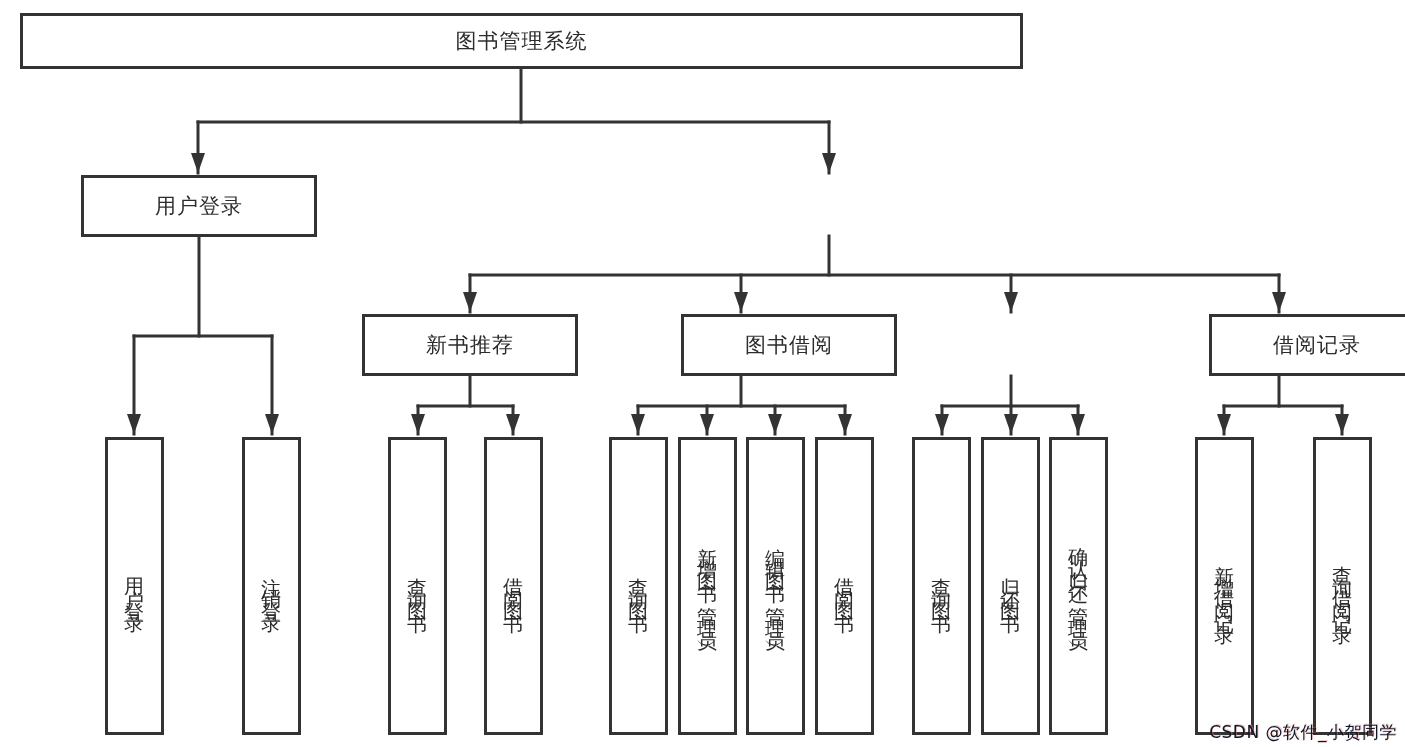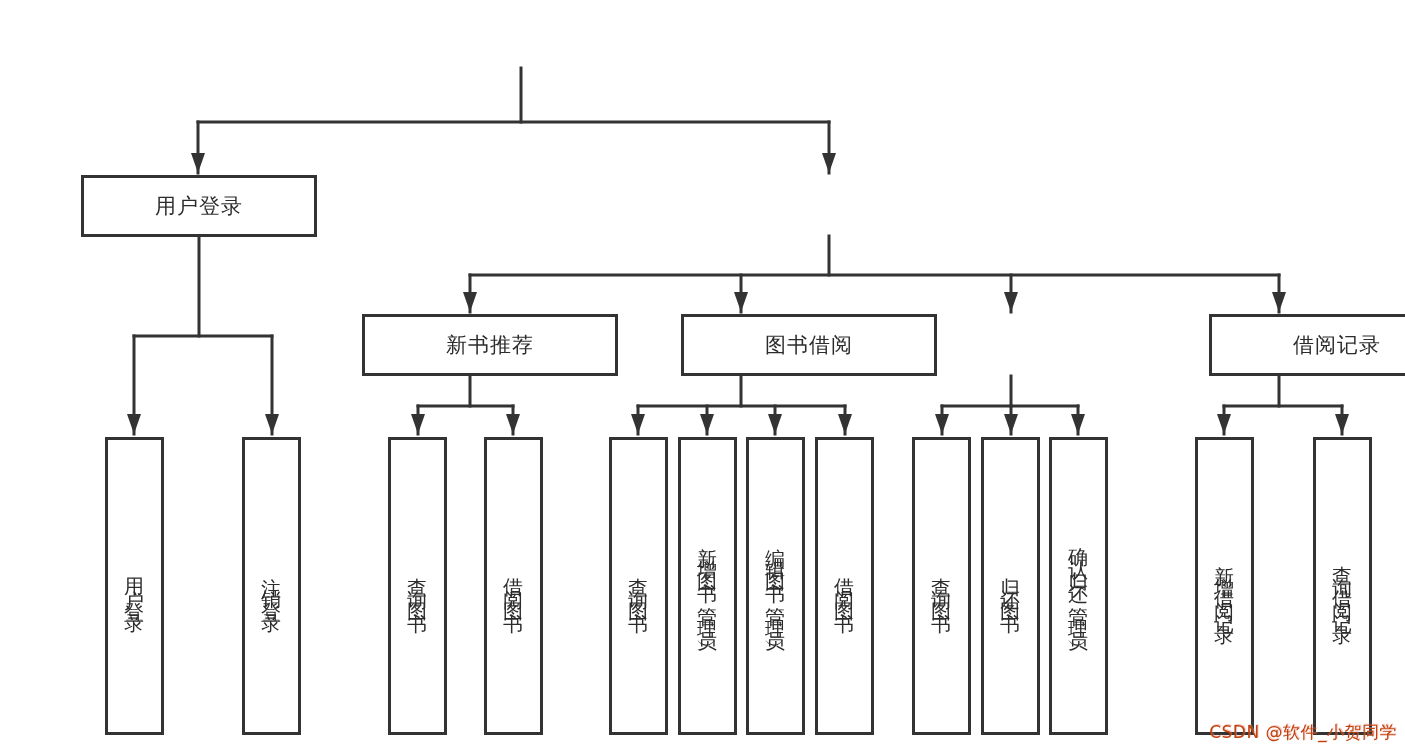--- a/index.html
+++ b/index.html
@@ -23,21 +23,21 @@
     background: #ffffff;
     display: flex;
     align-items: center;
     justify-content: center;
     color: #2c2c2c;
   }
   .h-node { font-size: 21px; letter-spacing: 1px; white-space: nowrap; }
   .root-node   { left: 20px;   top: 13px;  width: 1003px; height: 56px; }
   .l2-a        { left: 81px;   top: 175px; width: 236px;  height: 62px; }
   .l2-b        { left: 711px;  top: 175px; width: 236px;  height: 62px; }
-  .l3          { top: 314px; width: 256px; height: 62px; }
+  .l3          { top: 314px; width: 216px; height: 62px; }
   .l3-1 { left: 362px; }
   .l3-2 { left: 633px; margin-left: 48px; }
   .l3-3 { left: 903px; }
   .l3-4 { left: 1209px; justify-content: center; }
   .v-node { top: 437px; width: 59px; height: 298px; }
   .v-node .vtext {
     writing-mode: vertical-rl;
     text-orientation: mixed;
     font-size: 20px;
     line-height: 1;
@@ -55,21 +55,21 @@
   .v9  { left: 912px; }
   .v10 { left: 981px; }
   .v11 { left: 1049px; }
   .v12 { left: 1195px; }
   .v13 { left: 1313px; }
   .watermark {
     position: absolute;
     right: 8px;
     bottom: 3px;
     font-size: 17px;
-    color: #c2410c;
+    color: #0f172a;
     letter-spacing: 0.5px;
     text-shadow: 1px -1px 0 rgba(232, 140, 130, 0.45);
     white-space: nowrap;
   }
 </style>
 </head>
 <body>
 
 <div class="canvas">
 
@@ -116,20 +116,23 @@
       <line x1="1011" y1="406" x2="1011" y2="434" marker-end="url(#arrow)"></line>
       <line x1="1078" y1="406" x2="1078" y2="434" marker-end="url(#arrow)"></line>
 
       <line x1="1279" y1="376" x2="1279" y2="406"></line>
       <line x1="1224" y1="406" x2="1342" y2="406"></line>
       <line x1="1224" y1="406" x2="1224" y2="434" marker-end="url(#arrow)"></line>
       <line x1="1342" y1="406" x2="1342" y2="434" marker-end="url(#arrow)"></line>
     </g>
   </svg>
 
+  <div class="node h-node root-node">
+    <span>图书管理系统</span>
+  </div>
 
   <div class="node h-node l2-a">
     <span>用户登录</span>
   </div>
 
   <div class="node h-node l3 l3-1">
     <span>新书推荐</span>
   </div>
   <div class="node h-node l3 l3-2">
     <span>图书借阅</span>

